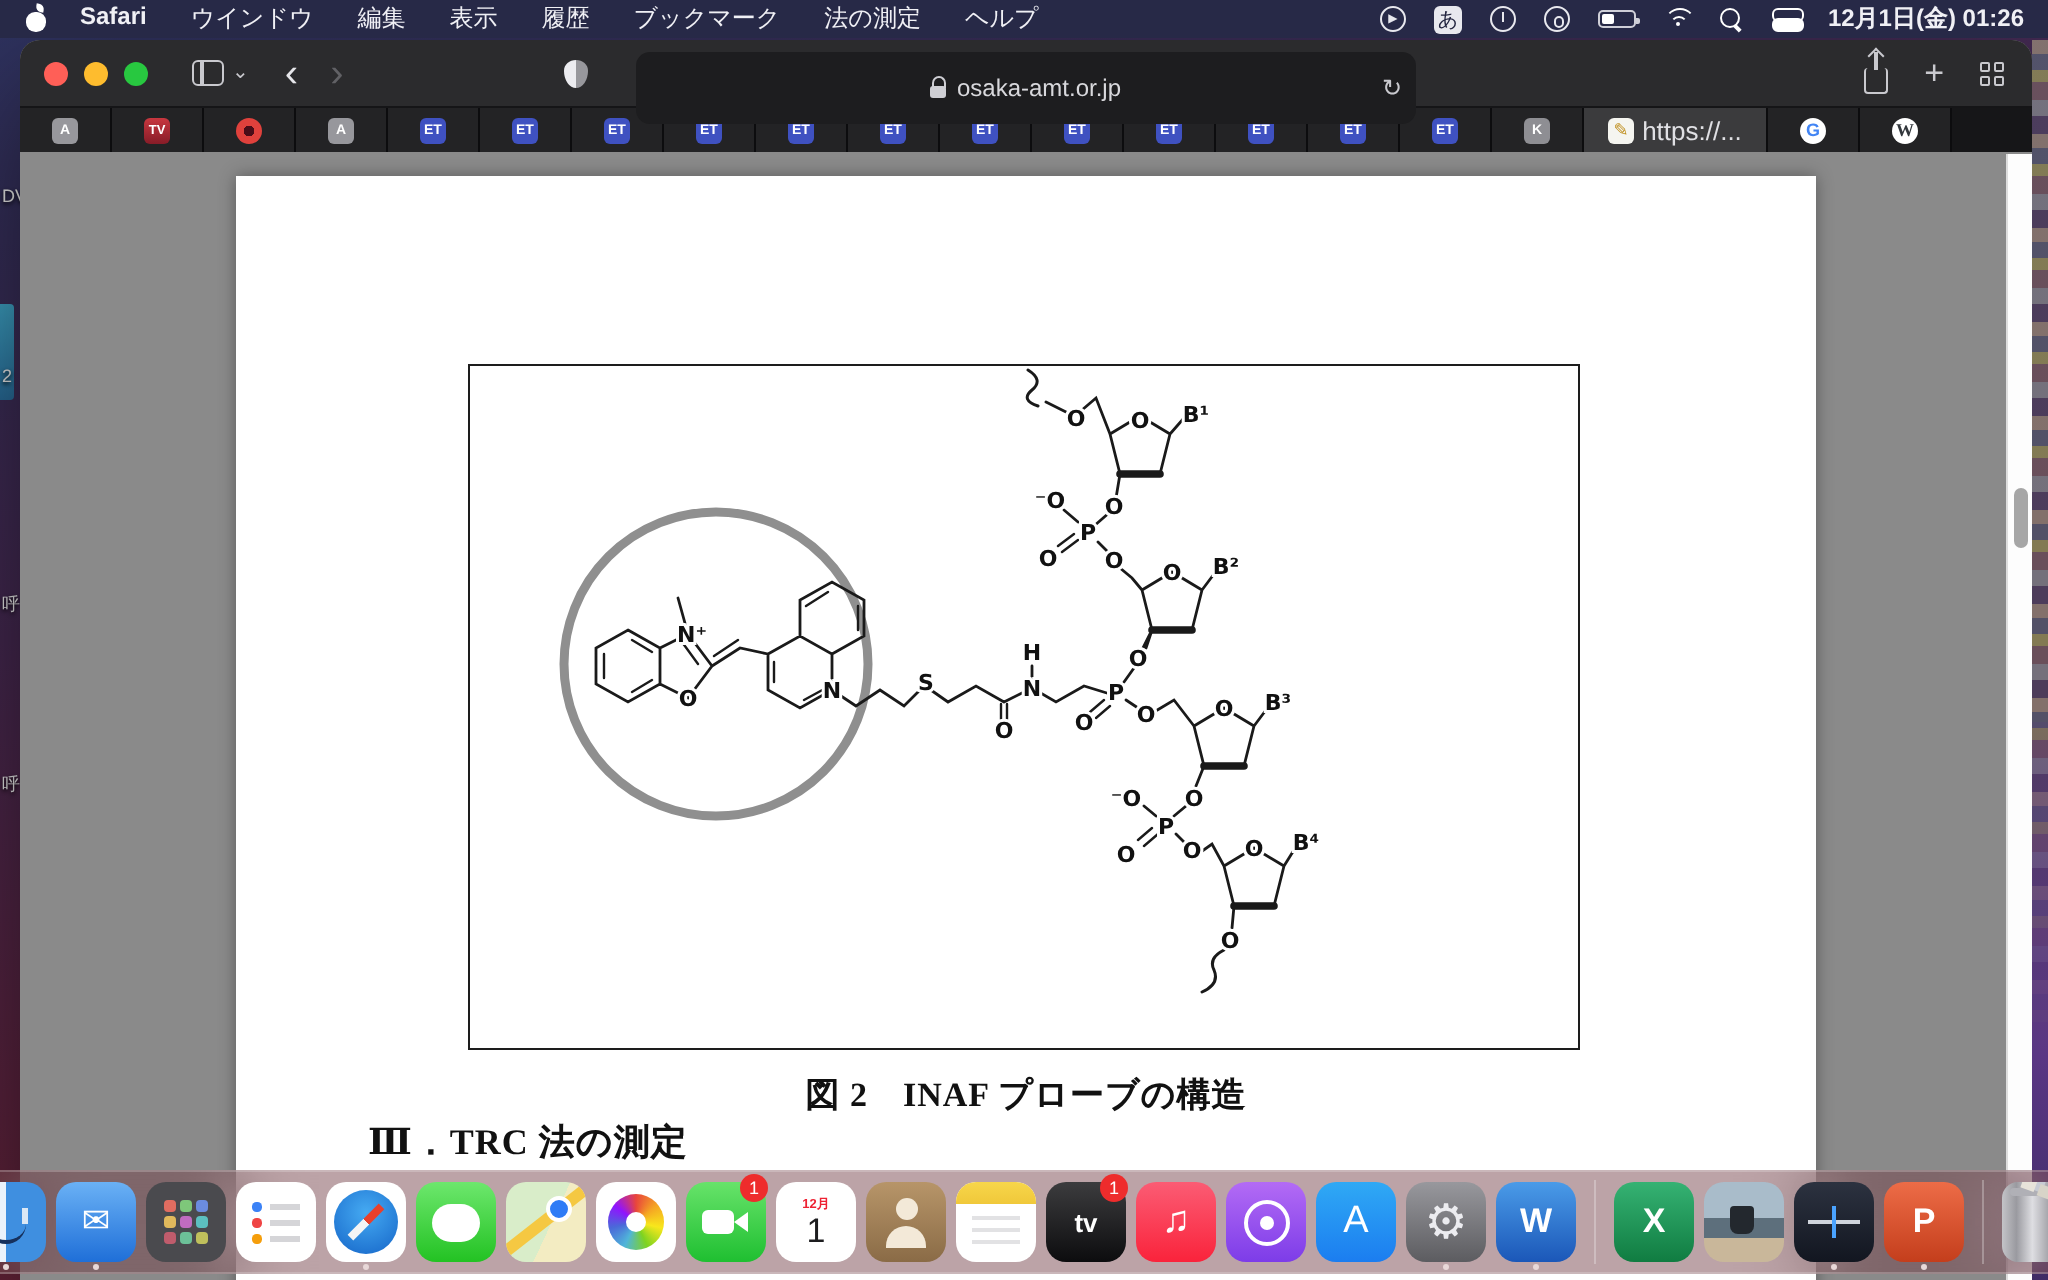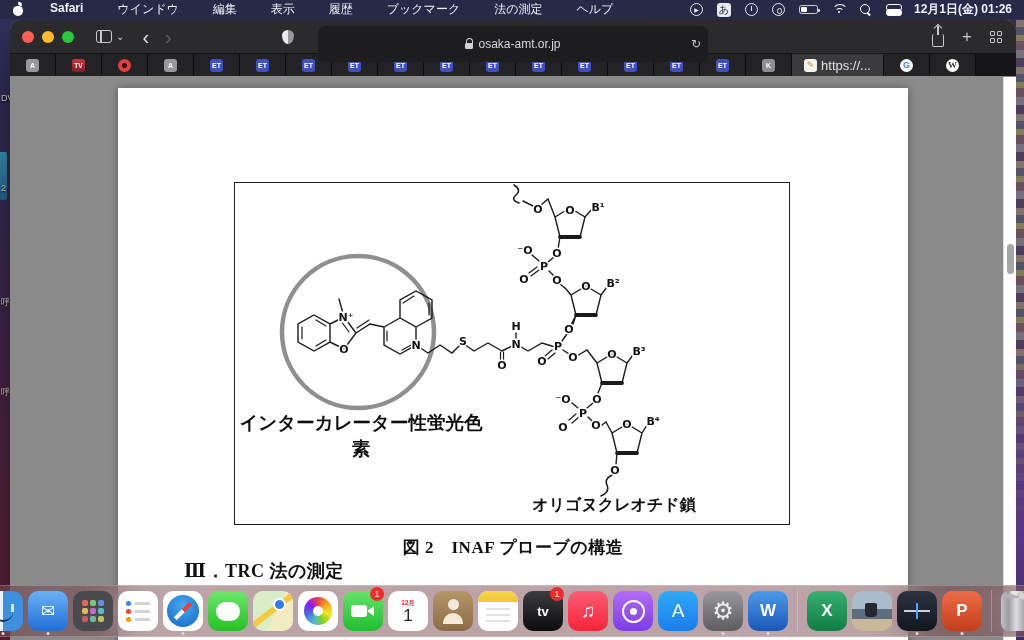--- a/index.html
+++ b/index.html
@@ -10,21 +10,21 @@
     position:relative; color:#fff;
   }
   
   .menubar{position:absolute;top:0;left:0;right:0;height:19px;background:#272947;display:flex;align-items:center;
     padding:0 12px;font-size:12px;color:#f0f0f5;z-index:50;}
   .menubar .apple{width:12px;height:13px;position:relative;margin-right:6px;}
   .menubar .apple::before{content:"";position:absolute;left:1px;top:3px;width:10px;height:10px;background:#fff;
     border-radius:45% 45% 48% 48%;}
   .menubar .apple::after{content:"";position:absolute;left:6px;top:-1px;width:4px;height:4px;background:#fff;
     border-radius:0 70% 0 70%;transform:rotate(10deg);}
-  .menu-items{display:flex;gap:34px;margin-left:20px;}
+  .menu-items{display:flex;gap:22px;margin-left:10px;}
   .menu-items span{cursor:default;}
   .menu-items .menu-app{font-weight:700;}
   .status{margin-left:auto;display:flex;align-items:center;gap:14px;}
   .st-ic{display:inline-flex;align-items:center;justify-content:center;}
   .play-circle{width:13px;height:13px;border:1.2px solid #e8e8ee;border-radius:50%;font-size:6px;color:#e8e8ee;}
   .lang-box{width:14px;height:14px;background:#e8e8ee;color:#22243f;border-radius:3px;font-size:10px;display:flex;
     align-items:center;justify-content:center;}
   .clock-ic{width:13px;height:13px;border:1.2px solid #e8e8ee;border-radius:50%;position:relative;}
   .clock-ic::after{content:"";position:absolute;left:5px;top:2px;width:1.3px;height:4.5px;background:#e8e8ee;}
   .mirror-ic{width:13px;height:13px;border:1.2px solid #e8e8ee;border-radius:50%;position:relative;}
@@ -394,23 +394,21 @@
               <text x="328" y="220">⁻O</text>
               <text x="348" y="234">P</text>
               <text x="328" y="248">O</text>
               <text x="361" y="246">O</text>
               <text x="392" y="245">O</text>
               <text x="418" y="242">B⁴</text>
               <text x="380" y="291">O</text>
             </g>
         </svg>
         <div class="dye-label">
-          <div>インターカレーター性蛍光色素</div>
         </div>
-        <div class="oligo-label">オリゴヌクレオチド鎖</div>
       </div>
       <div class="caption">図 2　INAF プローブの構造</div>
       <div class="doc-heading">Ⅲ．TRC 法の測定</div>
     </div>
     <div class="scrollbar">
       <div class="scroll-thumb"></div>
     </div>
   </div>
 </div>
 

